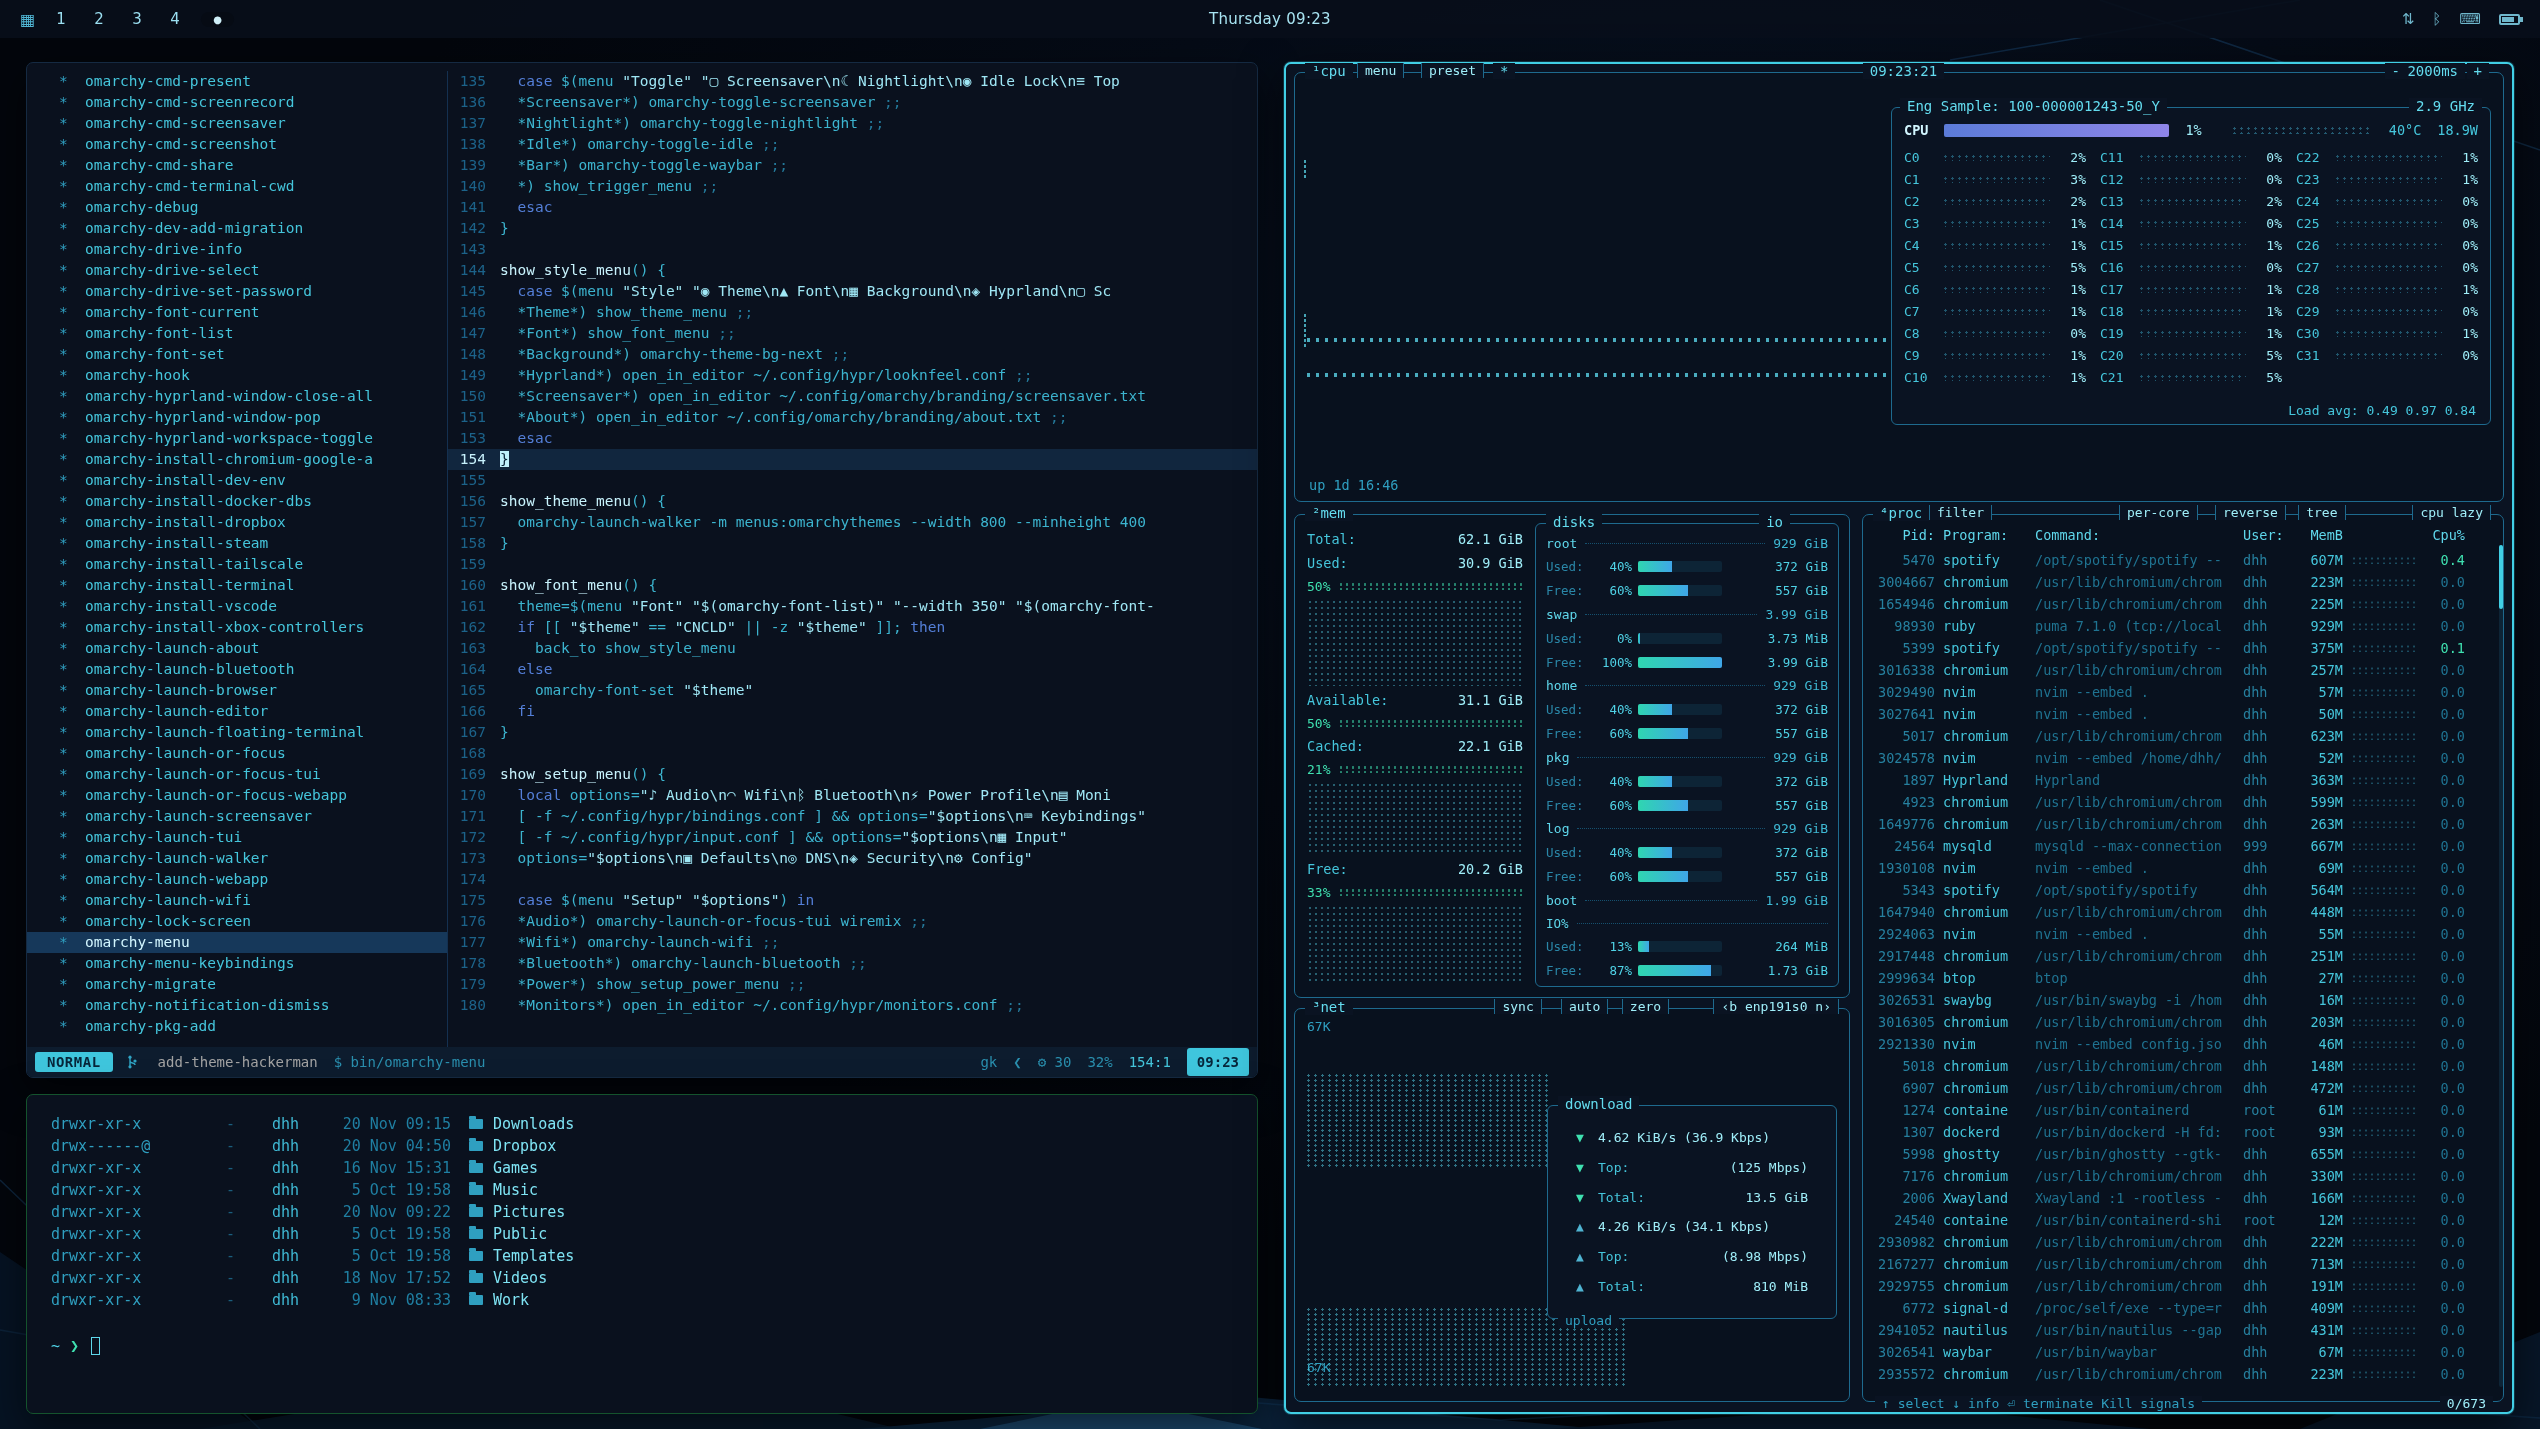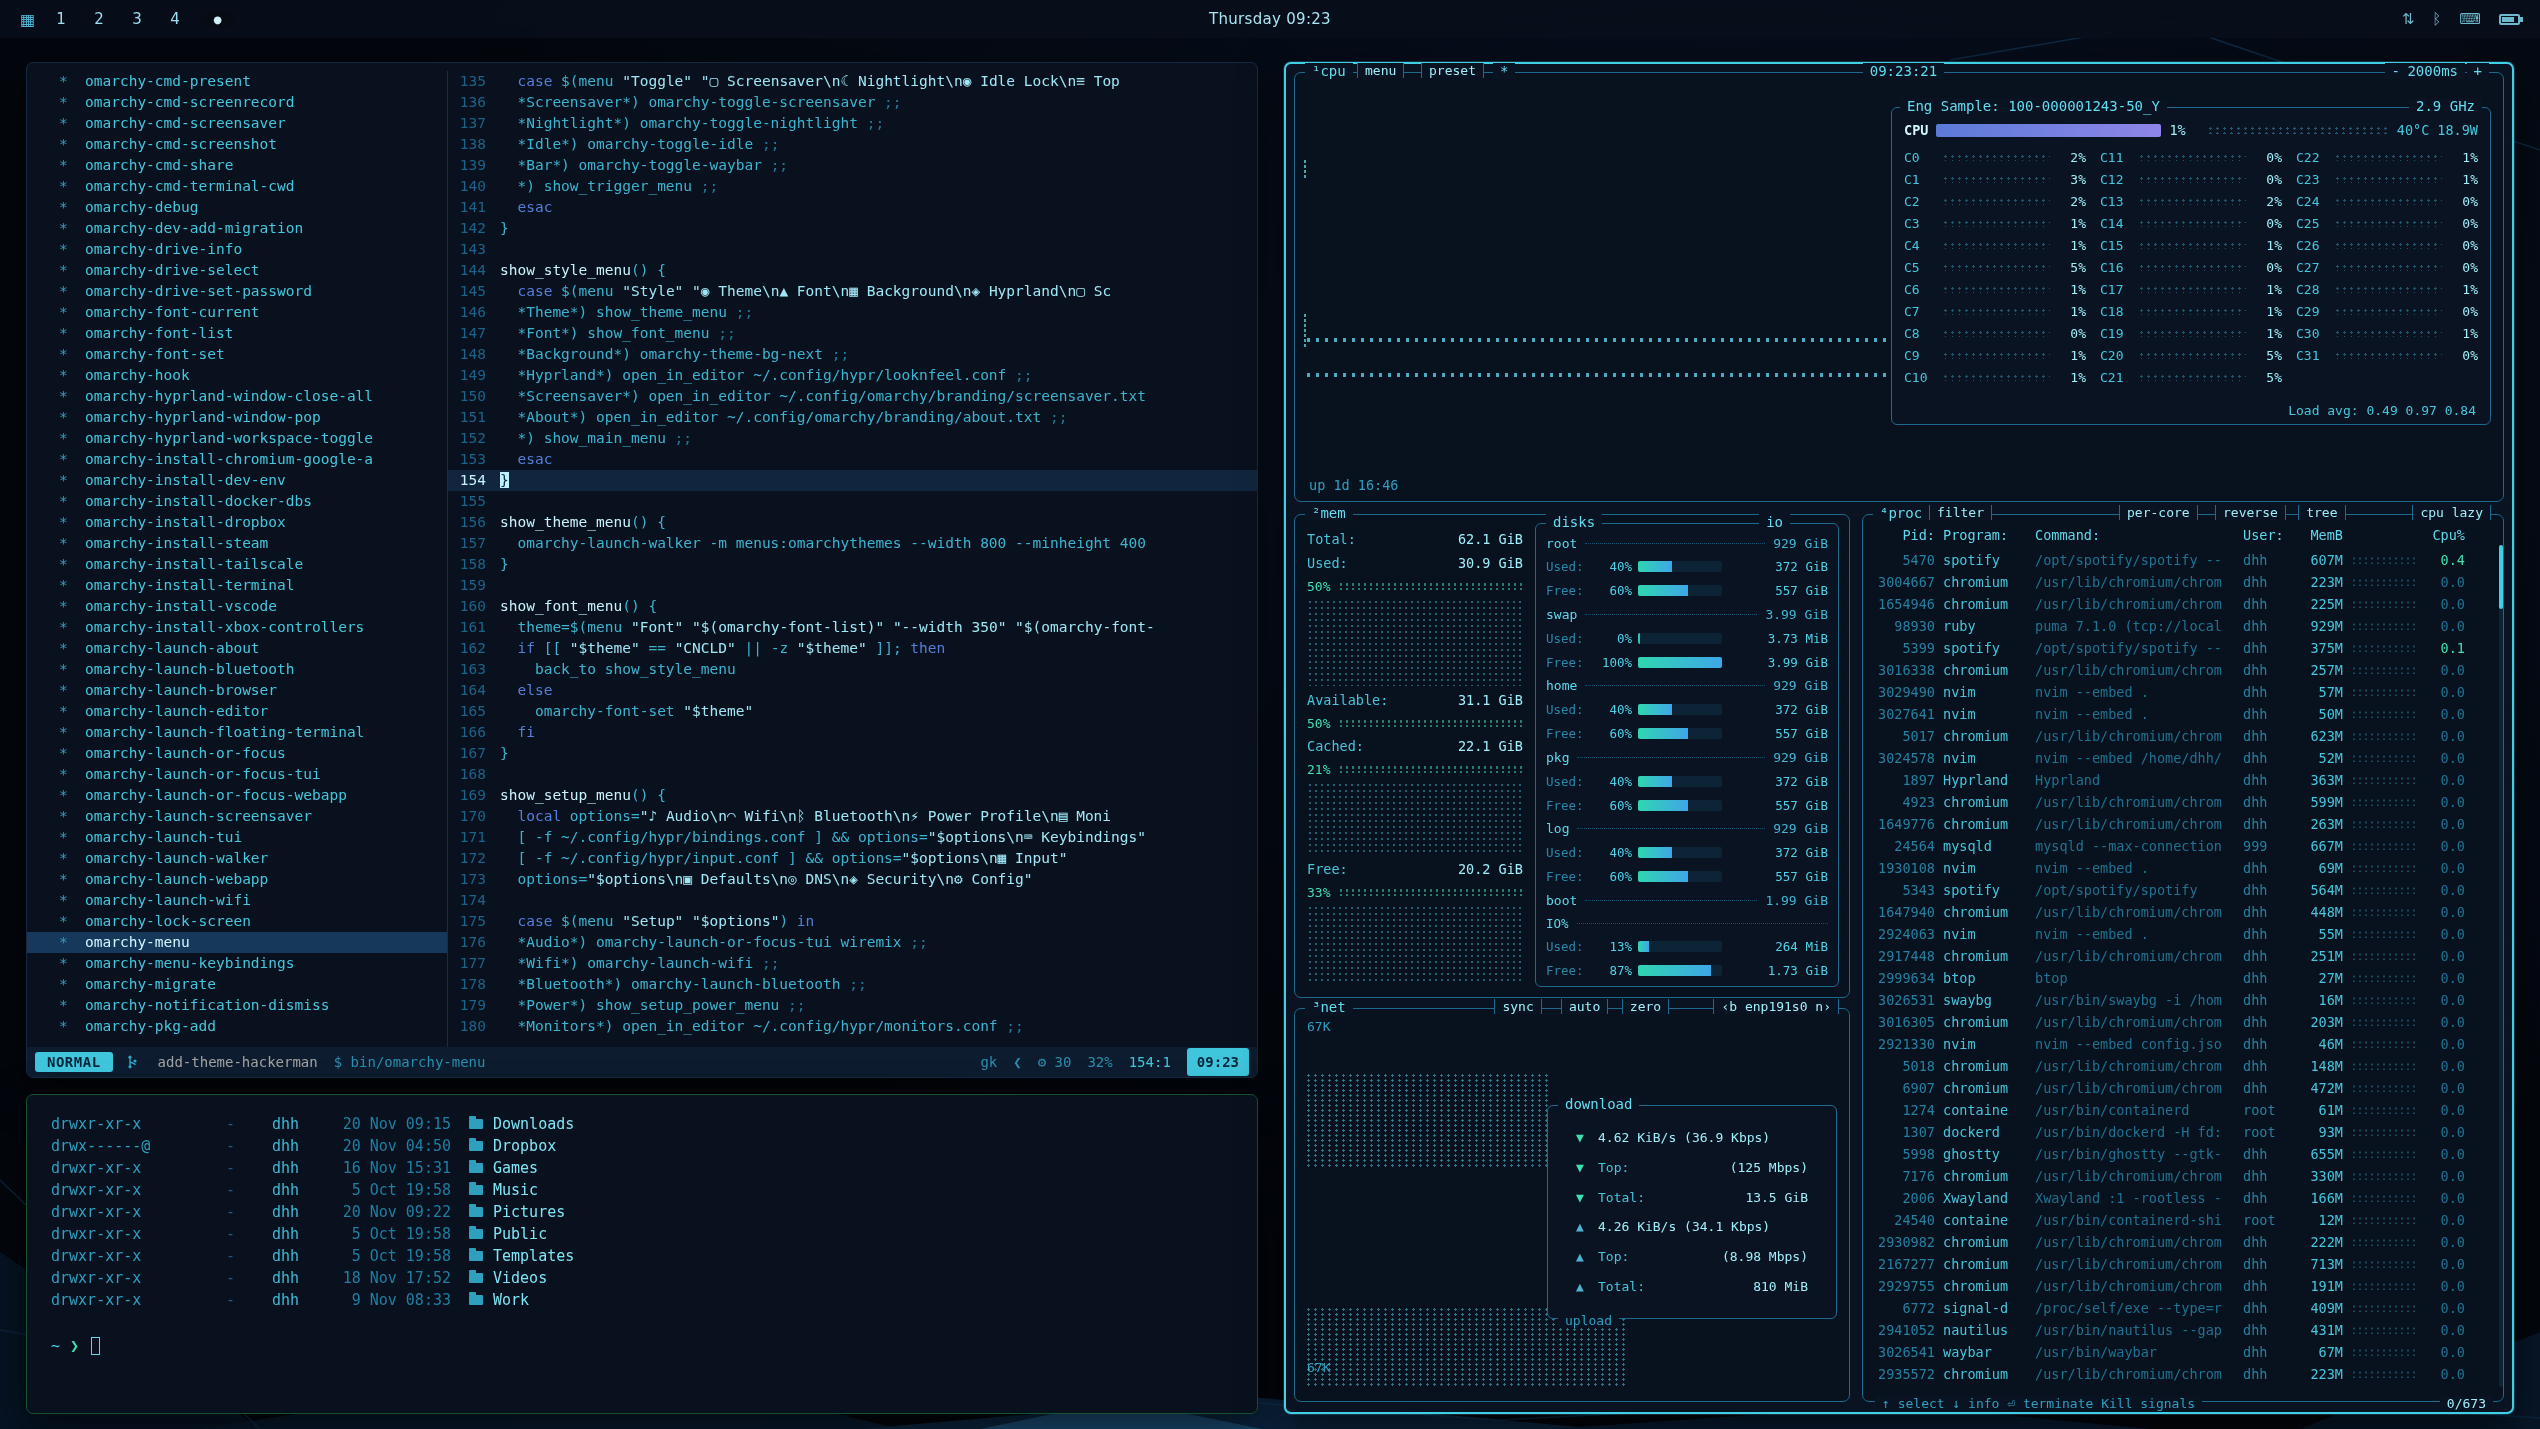--- a/index.html
+++ b/index.html
@@ -77,21 +77,21 @@
 .btitle{position:absolute;top:-10px;background:#0a1322;padding:0 7px;color:#63dcef;font-size:14px;white-space:nowrap}
 .bbtn{position:absolute;top:-10px;background:#0a1322;padding:0 7px;color:#9feef9;font-size:13px;
   border-left:1px solid #1e6a8e;border-right:1px solid #1e6a8e;white-space:nowrap;cursor:default}
 .bfoot{position:absolute;bottom:-10px;background:#0a1322;padding:0 7px;font-size:13px;color:#2f9fc0;white-space:nowrap}
 #cpu-box{left:8px;top:8px;right:8px;height:430px}
 .cpu-line{position:absolute;left:12px;right:12px;height:4px;
   background-image:repeating-linear-gradient(90deg,rgba(96,225,245,.75) 0 3px,transparent 3px 9px)}
 .vdash{position:absolute;width:4px;background-image:radial-gradient(circle,rgba(96,225,245,.7) 1.2px,transparent 1.4px);background-size:4px 5px}
 .uptime{position:absolute;left:14px;bottom:8px;color:#2f9fc0;font-size:13.5px}
 .cpu-panel{position:absolute;top:34px;right:12px;width:600px;height:318px;border:1px solid #1e6a8e;background:#0a1322;border-radius:6px;padding:10px 12px 6px}
-.cpu-row{display:flex;align-items:center;height:24px;font-size:13.5px;gap:8px}
+.cpu-row{display:flex;align-items:center;height:24px;font-size:13.5px;gap:16px}
 .cpu-row .clab{color:#d2f6ff;font-weight:bold}
 .cpu-meter{width:225px;height:13px;border-radius:2px;background:linear-gradient(90deg,#5b7bd8,#8f85e8)}
 .cpu-row .cpct{color:#9feef9;width:30px}
 .cpu-row .fill-dots{flex:1;height:8px;background-image:radial-gradient(circle,rgba(60,160,190,.5) 1px,transparent 1.2px);background-size:7px 5px}
 .cpu-row .ctemp{color:#45c6dc}
 .core-grid{display:grid;grid-auto-flow:column;grid-template-rows:repeat(11,22px);grid-template-columns:repeat(3,1fr);column-gap:14px;margin-top:4px}
 .core{display:flex;align-items:center;gap:6px;font-size:13px;height:22px}
 .core .cname{width:32px;color:#45c6dc}
 .core .cmeter{flex:1;height:7px;background-image:radial-gradient(circle,rgba(60,170,200,.45) 1px,transparent 1.2px);background-size:7px 5px}
 .core .cpct{width:30px;text-align:right;color:#9feef9}
@@ -391,21 +391,20 @@
           <div class="code-row"><span class="lnum">142</span><span class="ltext">}</span></div>
           <div class="code-row"><span class="lnum">143</span><span class="ltext"></span></div>
           <div class="code-row"><span class="lnum">144</span><span class="ltext"><span class="fn">show_style_menu</span>() {</span></div>
           <div class="code-row"><span class="lnum">145</span><span class="ltext">  <span class="kw">case</span> $(menu <span class="str">"Style"</span> <span class="str">"◉ Theme\n▲ Font\n▦ Background\n◈ Hyprland\n▢ Sc</span></span></div>
           <div class="code-row"><span class="lnum">146</span><span class="ltext">  *Theme*) show_theme_menu <span class="pp">;;</span></span></div>
           <div class="code-row"><span class="lnum">147</span><span class="ltext">  *Font*) show_font_menu <span class="pp">;;</span></span></div>
           <div class="code-row"><span class="lnum">148</span><span class="ltext">  *Background*) omarchy-theme-bg-next <span class="pp">;;</span></span></div>
           <div class="code-row"><span class="lnum">149</span><span class="ltext">  *Hyprland*) open_in_editor ~/.config/hypr/looknfeel.conf <span class="pp">;;</span></span></div>
           <div class="code-row"><span class="lnum">150</span><span class="ltext">  *Screensaver*) open_in_editor ~/.config/omarchy/branding/screensaver.txt</span></div>
           <div class="code-row"><span class="lnum">151</span><span class="ltext">  *About*) open_in_editor ~/.config/omarchy/branding/about.txt <span class="pp">;;</span></span></div>
-          <div class="code-row"><span class="lnum">152</span><span class="ltext">  *) show_main_menu <span class="pp">;;</span></span></div>
           <div class="code-row"><span class="lnum">153</span><span class="ltext">  <span class="kw">esac</span></span></div>
           <div class="code-row cur"><span class="lnum">154</span><span class="ltext"><span class="cursor">}</span></span></div>
           <div class="code-row"><span class="lnum">155</span><span class="ltext"></span></div>
           <div class="code-row"><span class="lnum">156</span><span class="ltext"><span class="fn">show_theme_menu</span>() {</span></div>
           <div class="code-row"><span class="lnum">157</span><span class="ltext">  omarchy-launch-walker -m menus:omarchythemes --width 800 --minheight 400</span></div>
           <div class="code-row"><span class="lnum">158</span><span class="ltext">}</span></div>
           <div class="code-row"><span class="lnum">159</span><span class="ltext"></span></div>
           <div class="code-row"><span class="lnum">160</span><span class="ltext"><span class="fn">show_font_menu</span>() {</span></div>
           <div class="code-row"><span class="lnum">161</span><span class="ltext">  theme=$(menu <span class="str">"Font"</span> <span class="str">"$(omarchy-font-list)"</span> <span class="str">"--width 350"</span> <span class="str">"$(omarchy-font-</span></span></div>
           <div class="code-row"><span class="lnum">162</span><span class="ltext">  <span class="kw">if</span> [[ <span class="str">"$theme"</span> == <span class="str">"CNCLD"</span> || -z <span class="str">"$theme"</span> ]]; <span class="kw">then</span></span></div>

